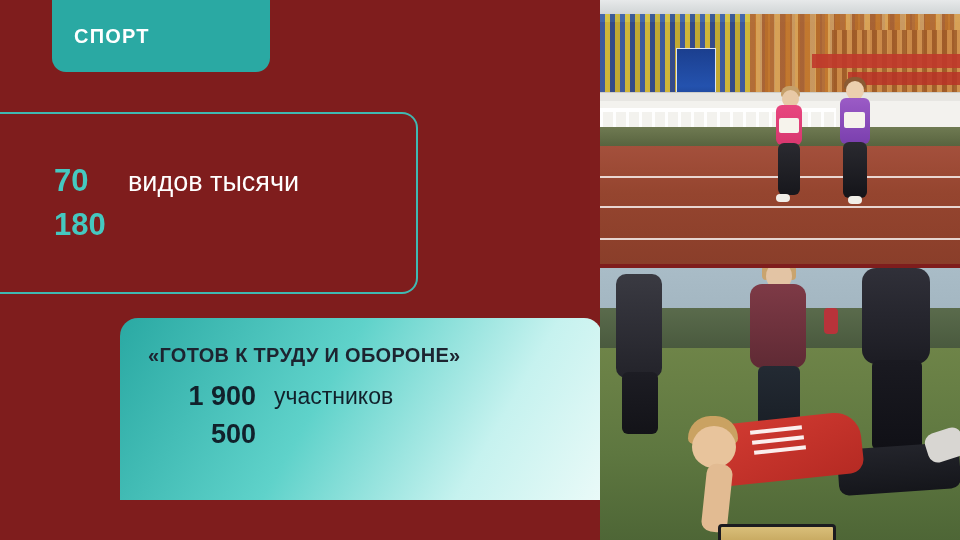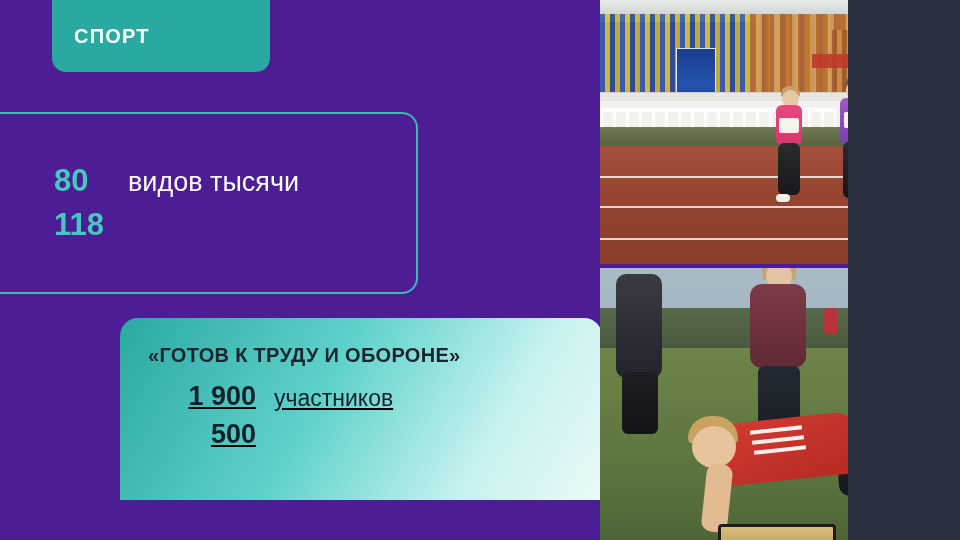--- a/index.html
+++ b/index.html
@@ -8,23 +8,23 @@
   }
   body {
     width: 960px;
     height: 540px;
     overflow: hidden;
     font-family: "Liberation Sans", sans-serif;
     background: #2b3040;
   }
   .slide {
     position: relative;
-    width: 848px;
+    width: 960px;
     height: 540px;
-    background: #4c1d95;
+    background: #7f1d1d;
     overflow: hidden;
   }
 
   
   .title-chip {
     position: absolute;
     left: 52px;
     top: 0;
     width: 218px;
     height: 72px;
@@ -98,25 +98,24 @@
     font-size: 20px;
     font-weight: bold;
     letter-spacing: 0.3px;
     margin-bottom: 14px;
   }
   .gto-rows {
     padding-right: 26px;
   }
   .gto-row {
     display: flex;
-    align-items: flex-end;
+    align-items: center;
     justify-content: flex-start;
     margin: 7px 0;
     white-space: nowrap;
-    text-decoration: underline;
   }
   .gto-num {
     color: #11212b;
     font-size: 27px;
     font-weight: bold;
     text-align: right;
     width: 108px;
     display: inline-block;
   }
   .gto-label {
@@ -370,25 +369,25 @@
 <body>
 
 <div class="slide">
 
   <div class="title-chip">
     <span class="title-text">СПОРТ</span>
   </div>
 
   <div class="stats-card">
     <div class="stat-row">
-      <span class="stat-num">80</span>
+      <span class="stat-num">70</span>
       <span class="stat-label">видов тысячи</span>
     </div>
     <div class="stat-row">
-      <span class="stat-num">118</span>
+      <span class="stat-num">180</span>
     </div>
   </div>
 
   <div class="gto-card">
     <div class="gto-heading">«ГОТОВ К ТРУДУ И ОБОРОНЕ»</div>
     <div class="gto-rows">
       <div class="gto-row">
         <span class="gto-num">1 900</span>
         <span class="gto-label">участников</span>
       </div>

